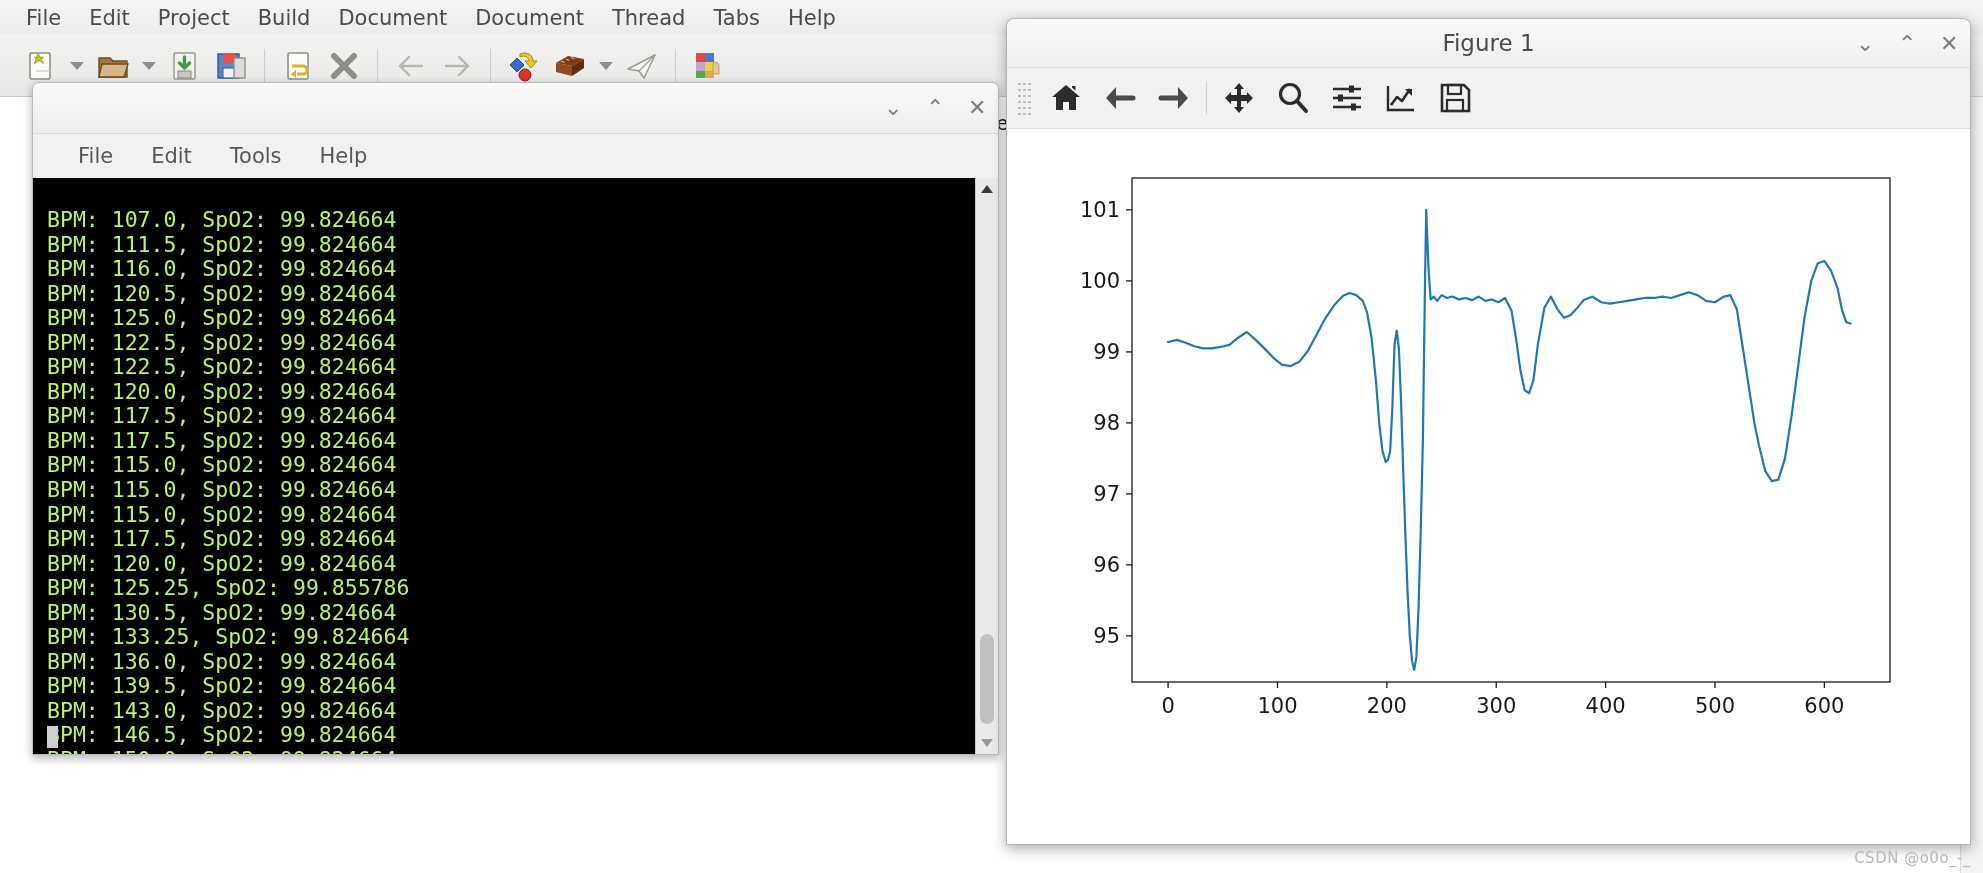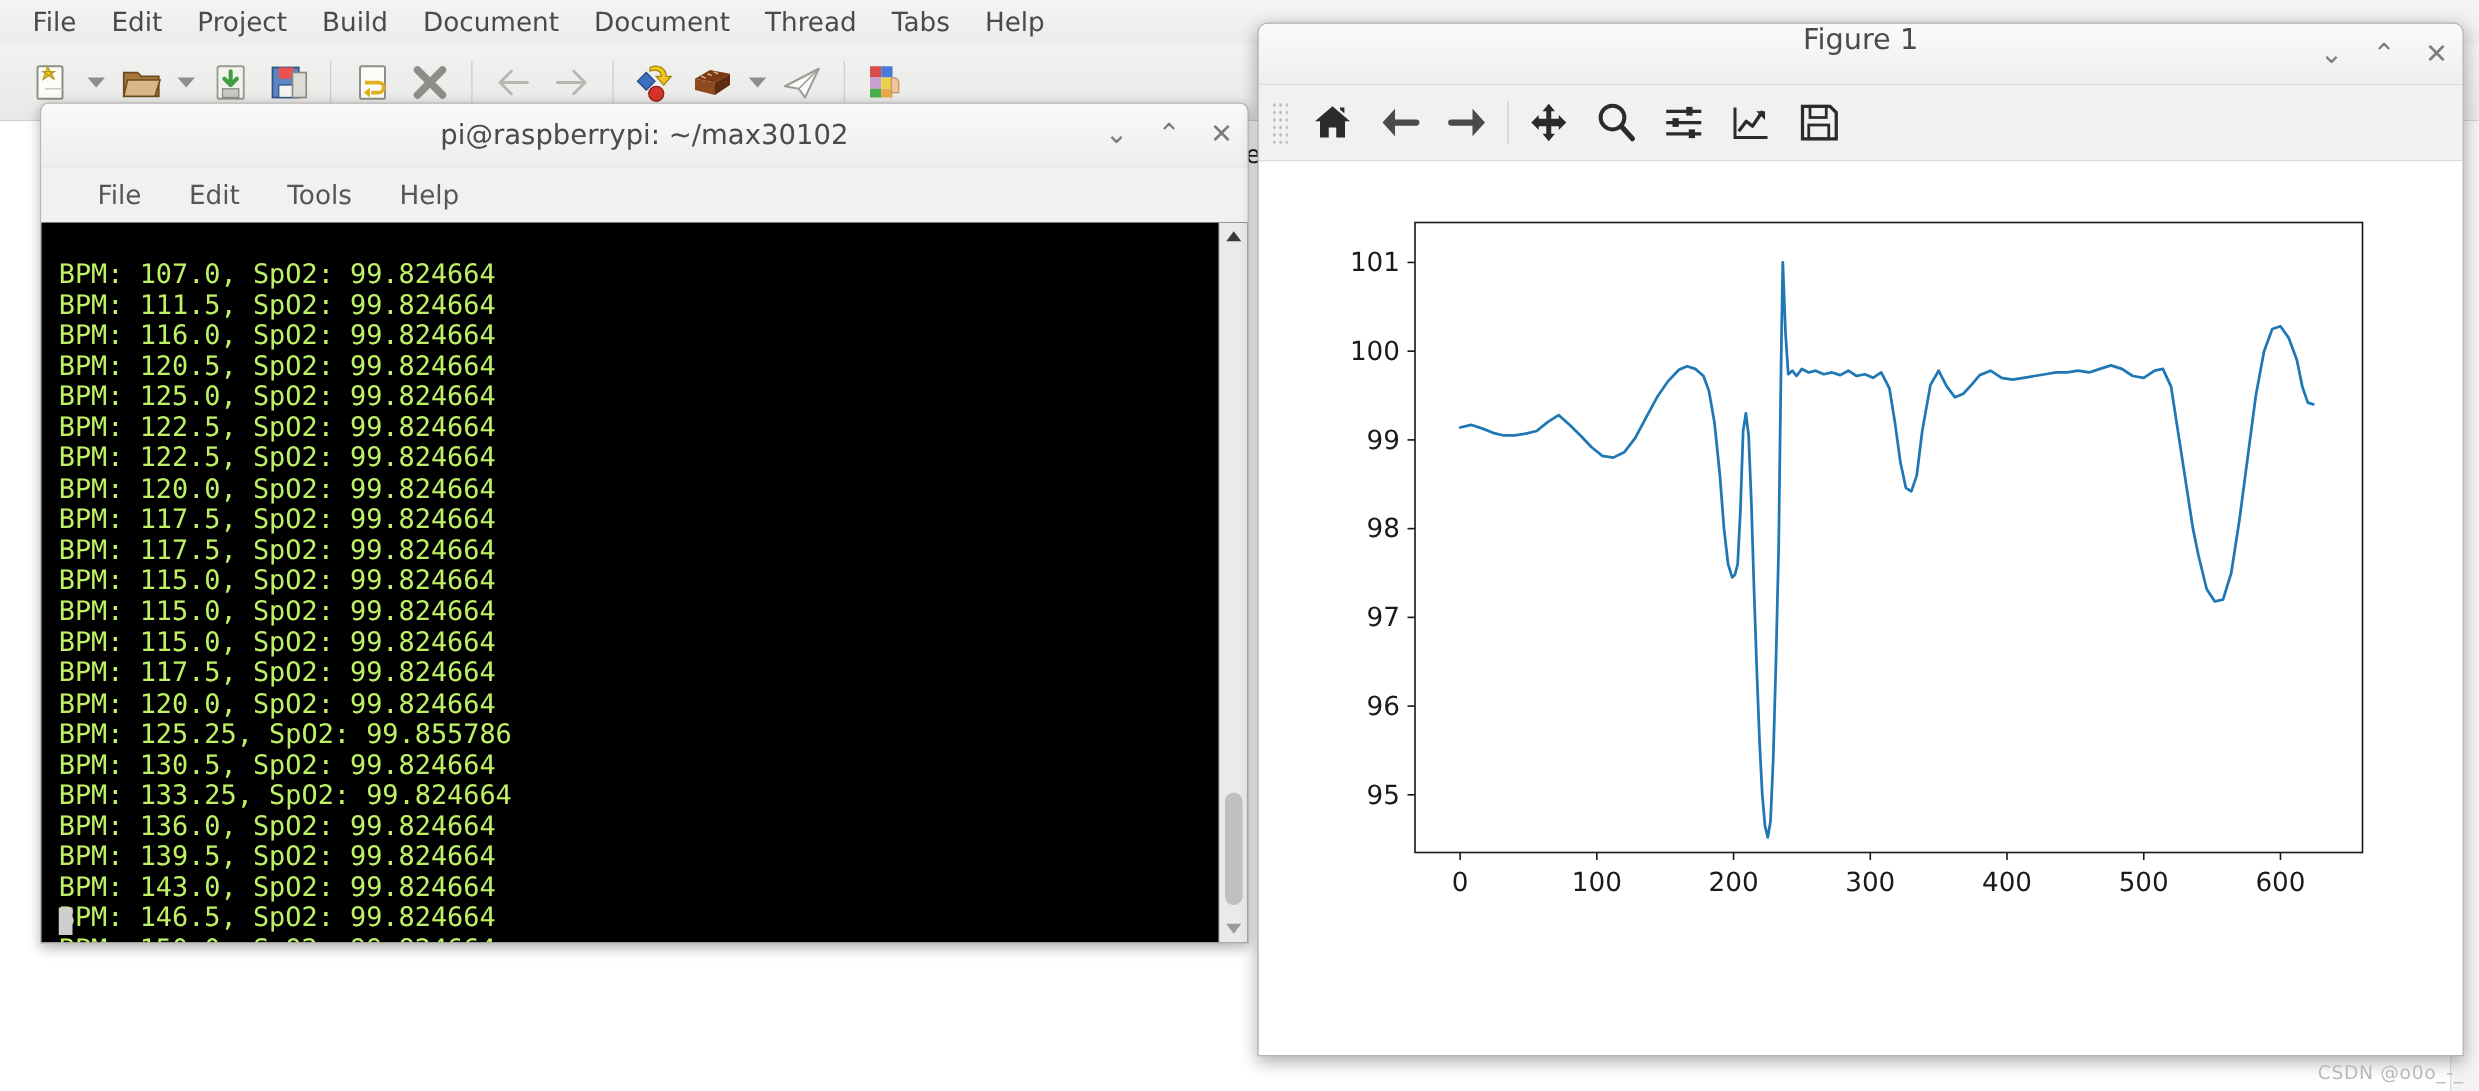--- a/index.html
+++ b/index.html
@@ -61,21 +61,21 @@
   .ts-up{top:0;}.ts-dn{bottom:0;}
   .ts-up:after{content:"";border-left:6px solid transparent;border-right:6px solid transparent;border-bottom:8px solid #3a3a3a;}
   .ts-dn:after{content:"";border-left:6px solid transparent;border-right:6px solid transparent;border-top:8px solid #9a9a9a;}
   .ts-thumb{position:absolute;left:4px;bottom:30px;width:14px;height:90px;background:#c2c0be;border-radius:7px;}
 
   
   #fig{position:absolute;left:1006px;top:18px;width:963px;height:825px;
     background:#f2f1f0;border:1px solid #b5b4b2;border-radius:8px 8px 0 0;
     box-shadow:0 4px 14px rgba(0,0,0,.32);overflow:hidden;}
   .fig-title{height:48px;background:linear-gradient(#fbfbfa,#efeeed);
-    display:flex;align-items:flex-start;justify-content:center;position:relative;
+    display:flex;align-items:center;justify-content:center;position:relative;
     border-bottom:1px solid #dedcda;border-radius:7px 7px 0 0;}
   .fig-title .t{font-size:23px;color:#4b4b4b;}
   .fig-toolbar{height:60px;background:#f2f1f0;display:flex;align-items:center;
     padding-left:10px;border-bottom:1px solid #dcdad8;}
   .grip{width:14px;height:34px;margin-right:8px;
     background-image:radial-gradient(#bdbbb9 1.1px,transparent 1.2px);
     background-size:5px 6px;opacity:.95;}
   .tbtn{width:54px;height:54px;display:flex;align-items:center;justify-content:center;}
   .fig-sep{width:1px;height:34px;background:#cfcdcb;margin:0 5px;}
   .fig-canvas{position:relative;height:715px;background:#ffffff;}
@@ -228,21 +228,20 @@
         <span class="fold">⊟</span>
         <span class="code-txt">    <span class="kw">def</span> stop_sensor(self, timeout=<span class="num">2.0</span>):</span>
       </div>
     </div>
     <div class="vscroll-geany"></div>
   </div>
 </div>
 
 <div id="term">
   <div class="term-title">
-    <div class="t">pi@raspberrypi: ~/max30102</div>
     <div class="wctl">
       <span>⌄</span>
       <span>⌃</span>
       <span>✕</span>
     </div>
   </div>
   <div class="term-menu">
     <div class="mi">File</div>
     <div class="mi">Edit</div>
     <div class="mi">Tools</div>

